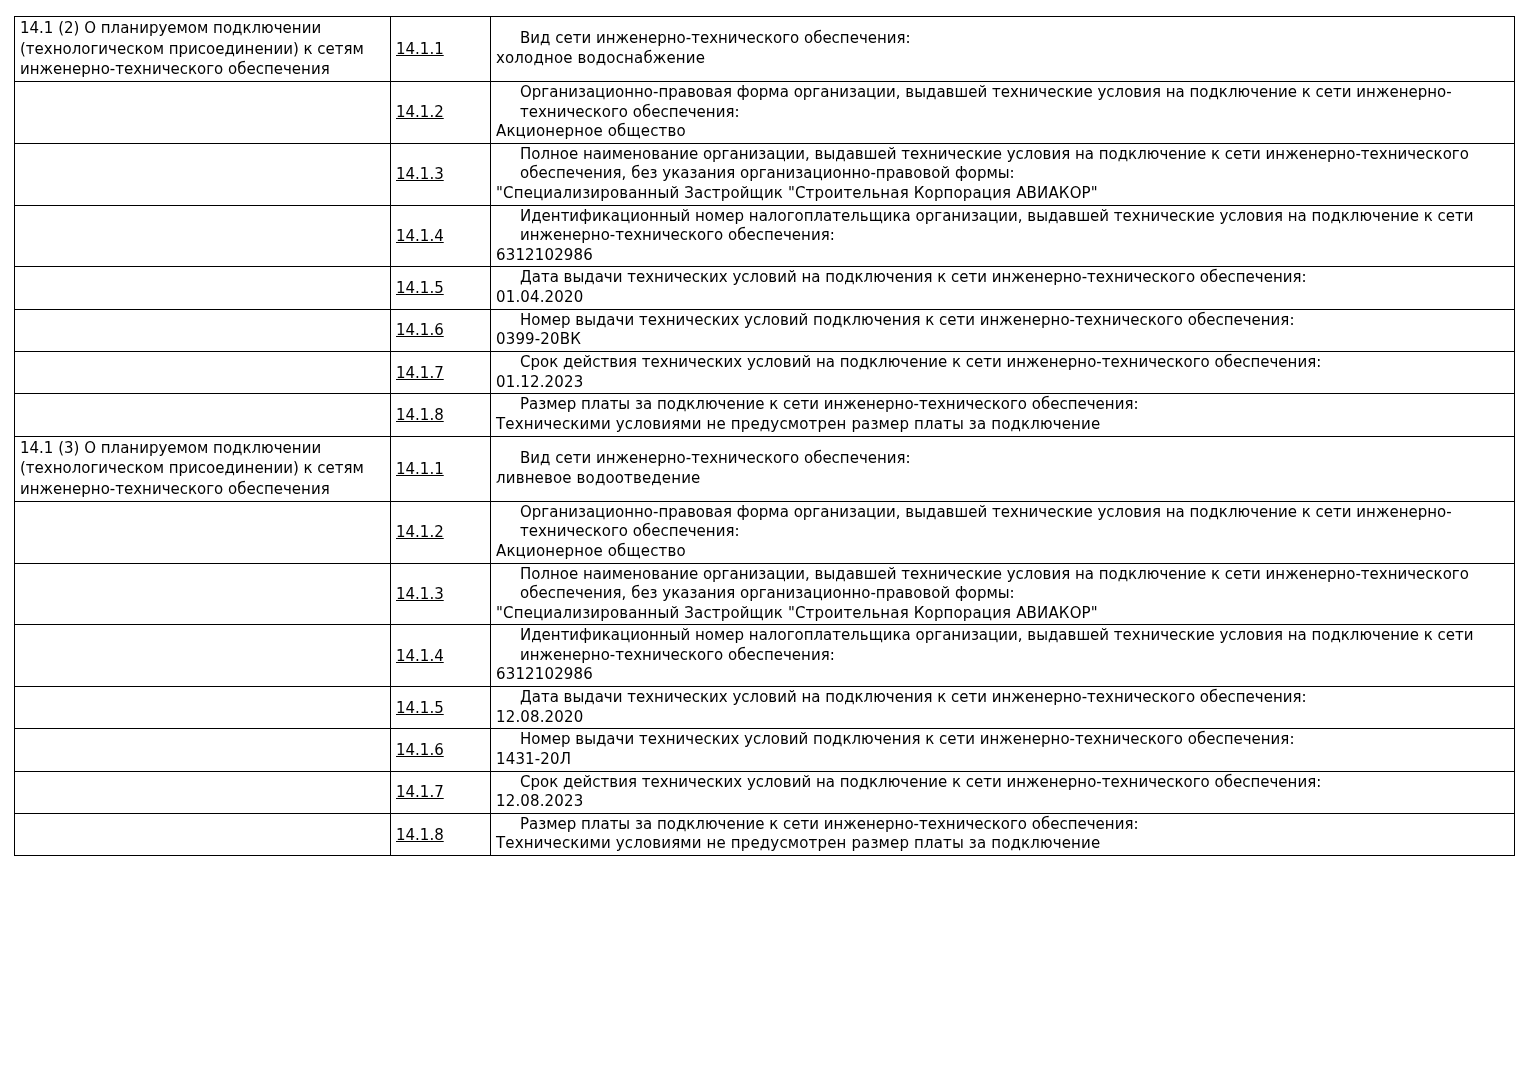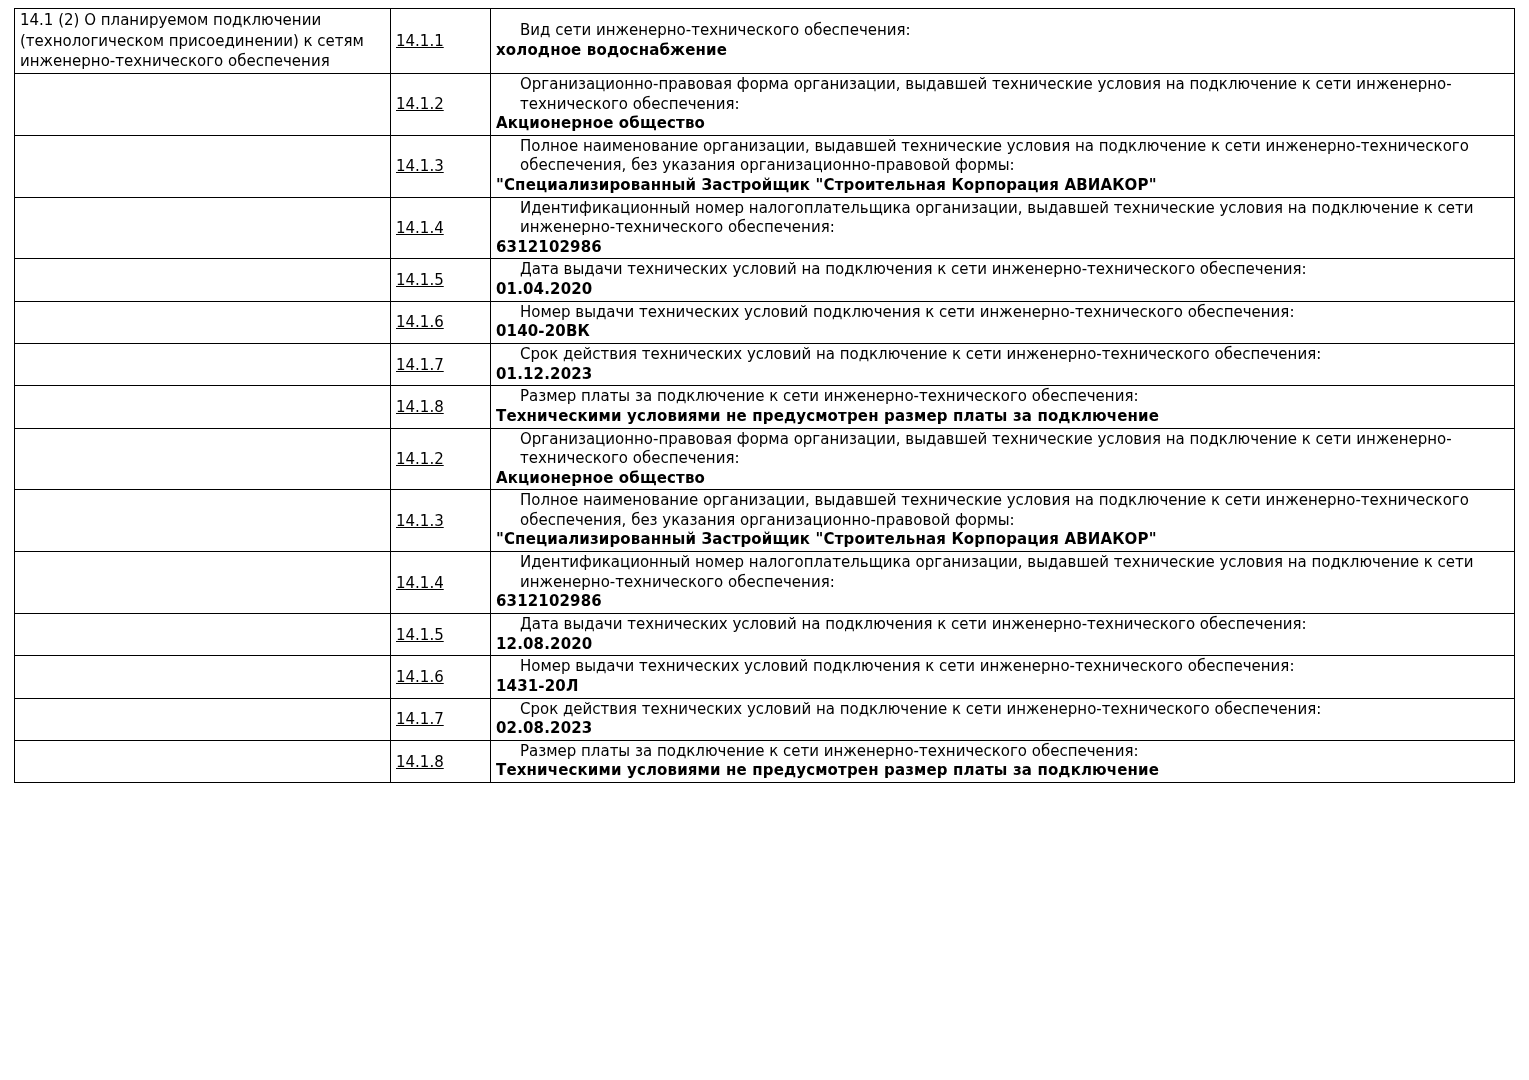--- a/index.html
+++ b/index.html
@@ -7,21 +7,21 @@
     padding: 0;
     background: #ffffff;
     color: #000000;
     font-family: "DejaVu Sans", "Liberation Sans", sans-serif;
     font-size: 15px;
   }
   .page {
     width: 1529px;
     height: 1080px;
     box-sizing: border-box;
-    padding: 8px 14px;
+    padding: 16px 14px;
     background: #ffffff;
   }
   table.decl {
     border-collapse: collapse;
     width: 1501px;
     table-layout: fixed;
   }
   table.decl td {
     border: 1px solid #000000;
     padding: 1px 5px;
@@ -37,21 +37,21 @@
   }
   td.col-num {
     padding-left: 4px;
     text-decoration: underline;
   }
   .label {
     line-height: 1.3;
     margin-left: 24px;
   }
   .value {
-    font-weight: bold;
+    font-weight: normal;
     line-height: 1.32;
     letter-spacing: 0.01em;
   }
 </style>
 </head>
 <body>
 
 <div class="page">
   <table class="decl">
     <colgroup>
@@ -101,41 +101,51 @@
         <td class="col-content">
           <div class="label">Дата выдачи технических условий на подключения к сети инженерно-технического обеспечения:</div>
           <div class="value">01.04.2020</div>
         </td>
       </tr>
       <tr>
         <td class="col-left"></td>
         <td class="col-num">14.1.6</td>
         <td class="col-content">
           <div class="label">Номер выдачи технических условий подключения к сети инженерно-технического обеспечения:</div>
-          <div class="value">0140-20ВК</div>
+          <div class="value">0399-20ВК</div>
         </td>
       </tr>
       <tr>
         <td class="col-left"></td>
         <td class="col-num">14.1.7</td>
         <td class="col-content">
           <div class="label">Срок действия технических условий на подключение к сети инженерно-технического обеспечения:</div>
           <div class="value">01.12.2023</div>
         </td>
       </tr>
       <tr>
         <td class="col-left"></td>
         <td class="col-num">14.1.8</td>
         <td class="col-content">
           <div class="label">Размер платы за подключение к сети инженерно-технического обеспечения:</div>
           <div class="value">Техническими условиями не предусмотрен размер платы за подключение</div>
         </td>
       </tr>
 
       <tr>
+        <td class="col-left">
+          <div class="section-title">14.1 (3) О планируемом подключении (технологическом присоединении) к сетям инженерно-технического обеспечения</div>
+        </td>
+        <td class="col-num">14.1.1</td>
+        <td class="col-content">
+          <div class="label">Вид сети инженерно-технического обеспечения:</div>
+          <div class="value">ливневое водоотведение</div>
+        </td>
+      </tr>
+      <tr>
         <td class="col-left"></td>
         <td class="col-num">14.1.2</td>
         <td class="col-content">
           <div class="label">Организационно-правовая форма организации, выдавшей технические условия на подключение к сети инженерно-технического обеспечения:</div>
           <div class="value">Акционерное общество</div>
         </td>
       </tr>
       <tr>
         <td class="col-left"></td>
         <td class="col-num">14.1.3</td>
@@ -166,21 +176,21 @@
         <td class="col-content">
           <div class="label">Номер выдачи технических условий подключения к сети инженерно-технического обеспечения:</div>
           <div class="value">1431-20Л</div>
         </td>
       </tr>
       <tr>
         <td class="col-left"></td>
         <td class="col-num">14.1.7</td>
         <td class="col-content">
           <div class="label">Срок действия технических условий на подключение к сети инженерно-технического обеспечения:</div>
-          <div class="value">02.08.2023</div>
+          <div class="value">12.08.2023</div>
         </td>
       </tr>
       <tr>
         <td class="col-left"></td>
         <td class="col-num">14.1.8</td>
         <td class="col-content">
           <div class="label">Размер платы за подключение к сети инженерно-технического обеспечения:</div>
           <div class="value">Техническими условиями не предусмотрен размер платы за подключение</div>
         </td>
       </tr>

